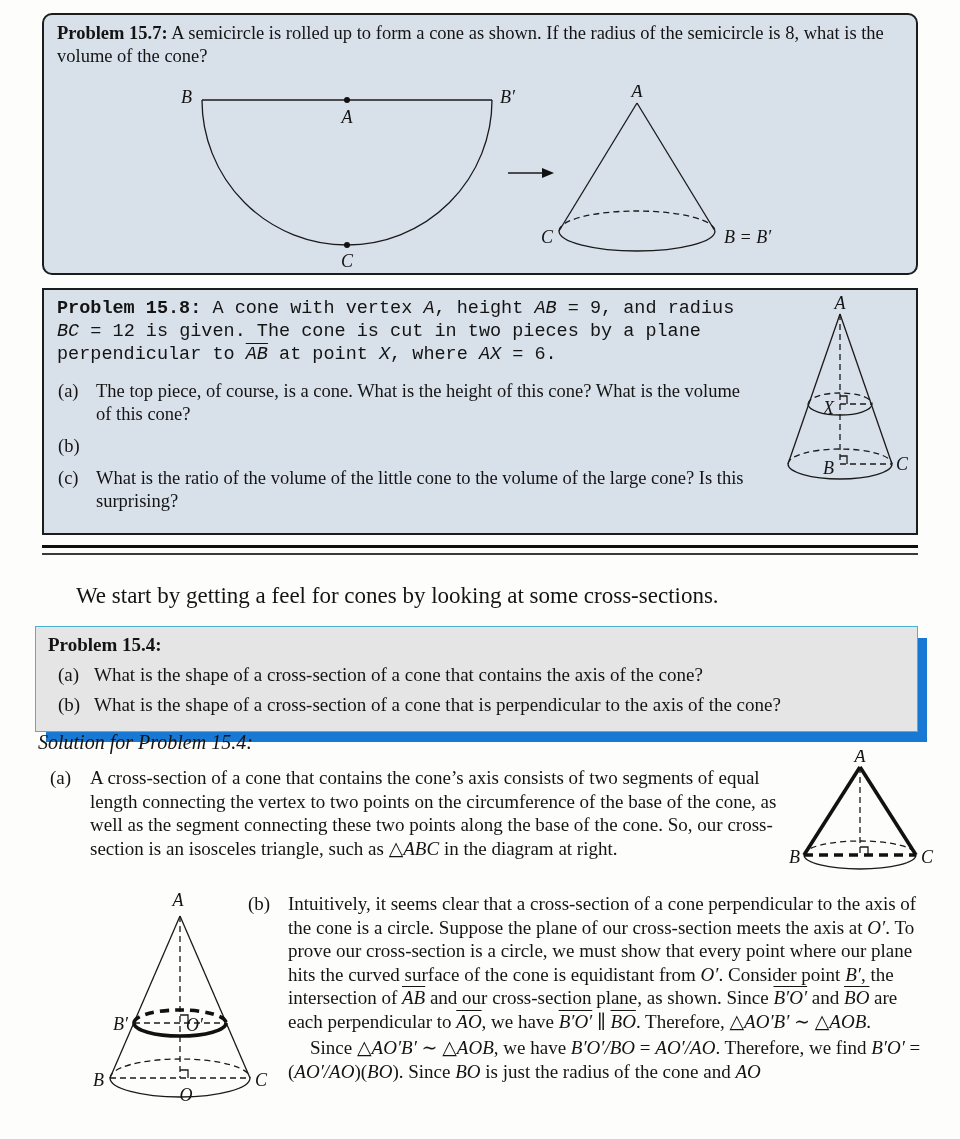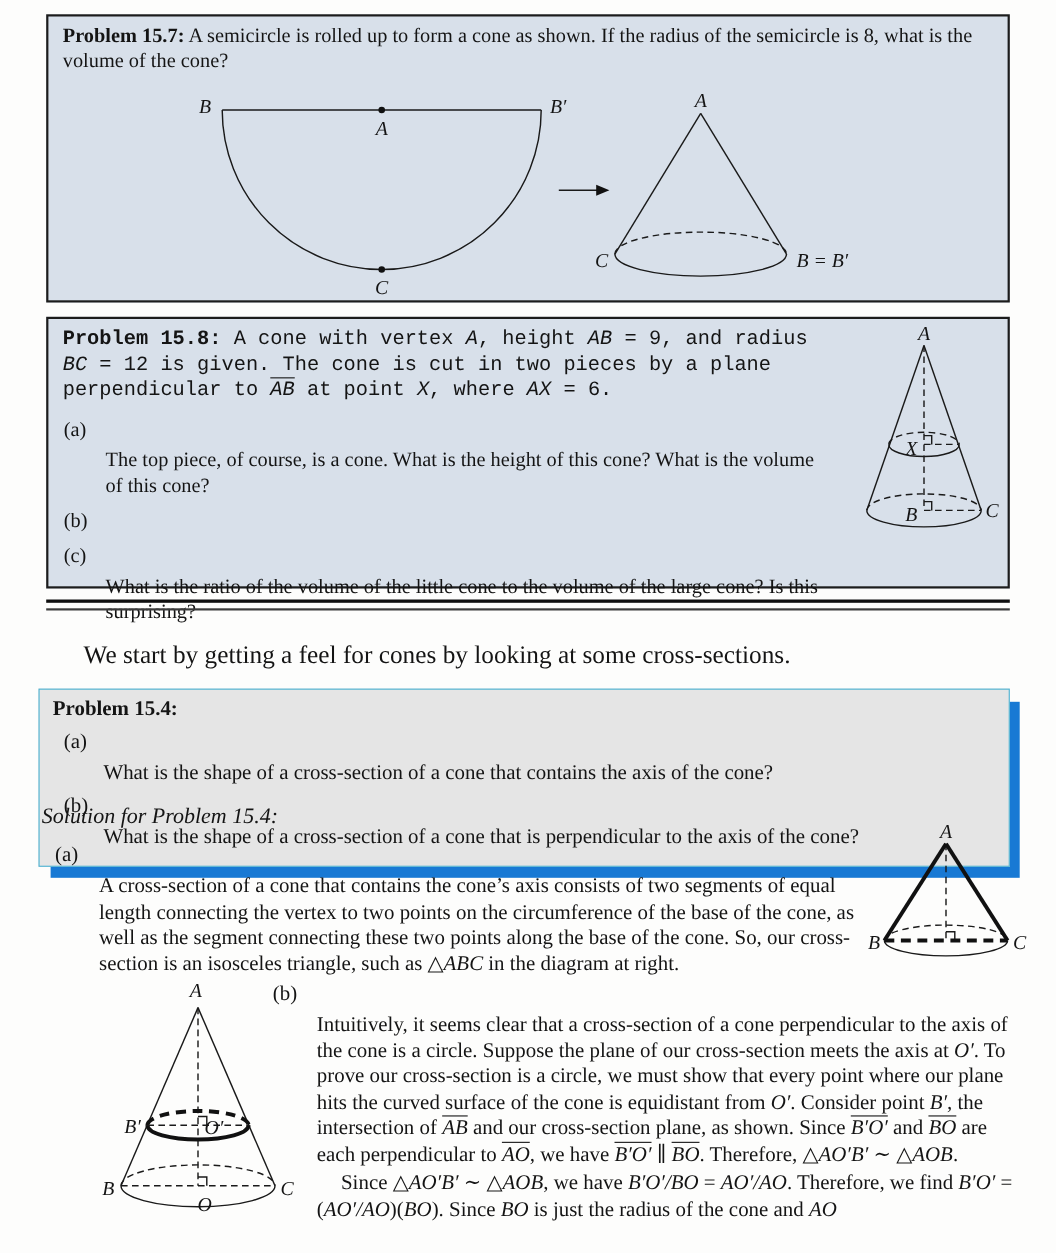--- a/index.html
+++ b/index.html
@@ -9,30 +9,30 @@
     overflow:hidden;
   }
   .seg-i{font-style:italic;}
   .seg-ol{text-decoration:overline;}
 
   .problem-box{
     position:absolute;left:42px;width:872px;
     background:#d8e0ea;border:2px solid #1c1c1c;
     font-size:18.5px;line-height:23px;
   }
-  .box-157{top:13px;height:258px;}
+  .box-157{top:13px;height:258px;border-radius:10px;}
   .box-158{top:288px;height:243px;}
   .box-title{font-weight:bold;}
   .box-text{padding:7px 13px 0 13px;}
   .box-158 .box-text{width:700px;font-family:Liberation Mono, monospace;}
 
   .parts-list{margin:14px 0 0 0;padding:0 0 0 14px;list-style:none;}
   .parts-list li{display:flex;margin-bottom:9px;}
   .part-label{flex:0 0 38px;}
-  .part-text{flex:1;max-width:660px;margin-top:28px;}
+  .part-text{flex:1;max-width:660px;}
 
   .diagram-svg{position:absolute;}
   .dlabel{font-size:18px;font-style:italic;fill:#141414;
           font-family:"Liberation Serif","DejaVu Serif",serif;}
 
   .double-rule{
     position:absolute;left:42px;top:545px;width:876px;height:5px;
     border-top:3px solid #0f0f0f;border-bottom:2px solid #3a3a3a;
   }
 

